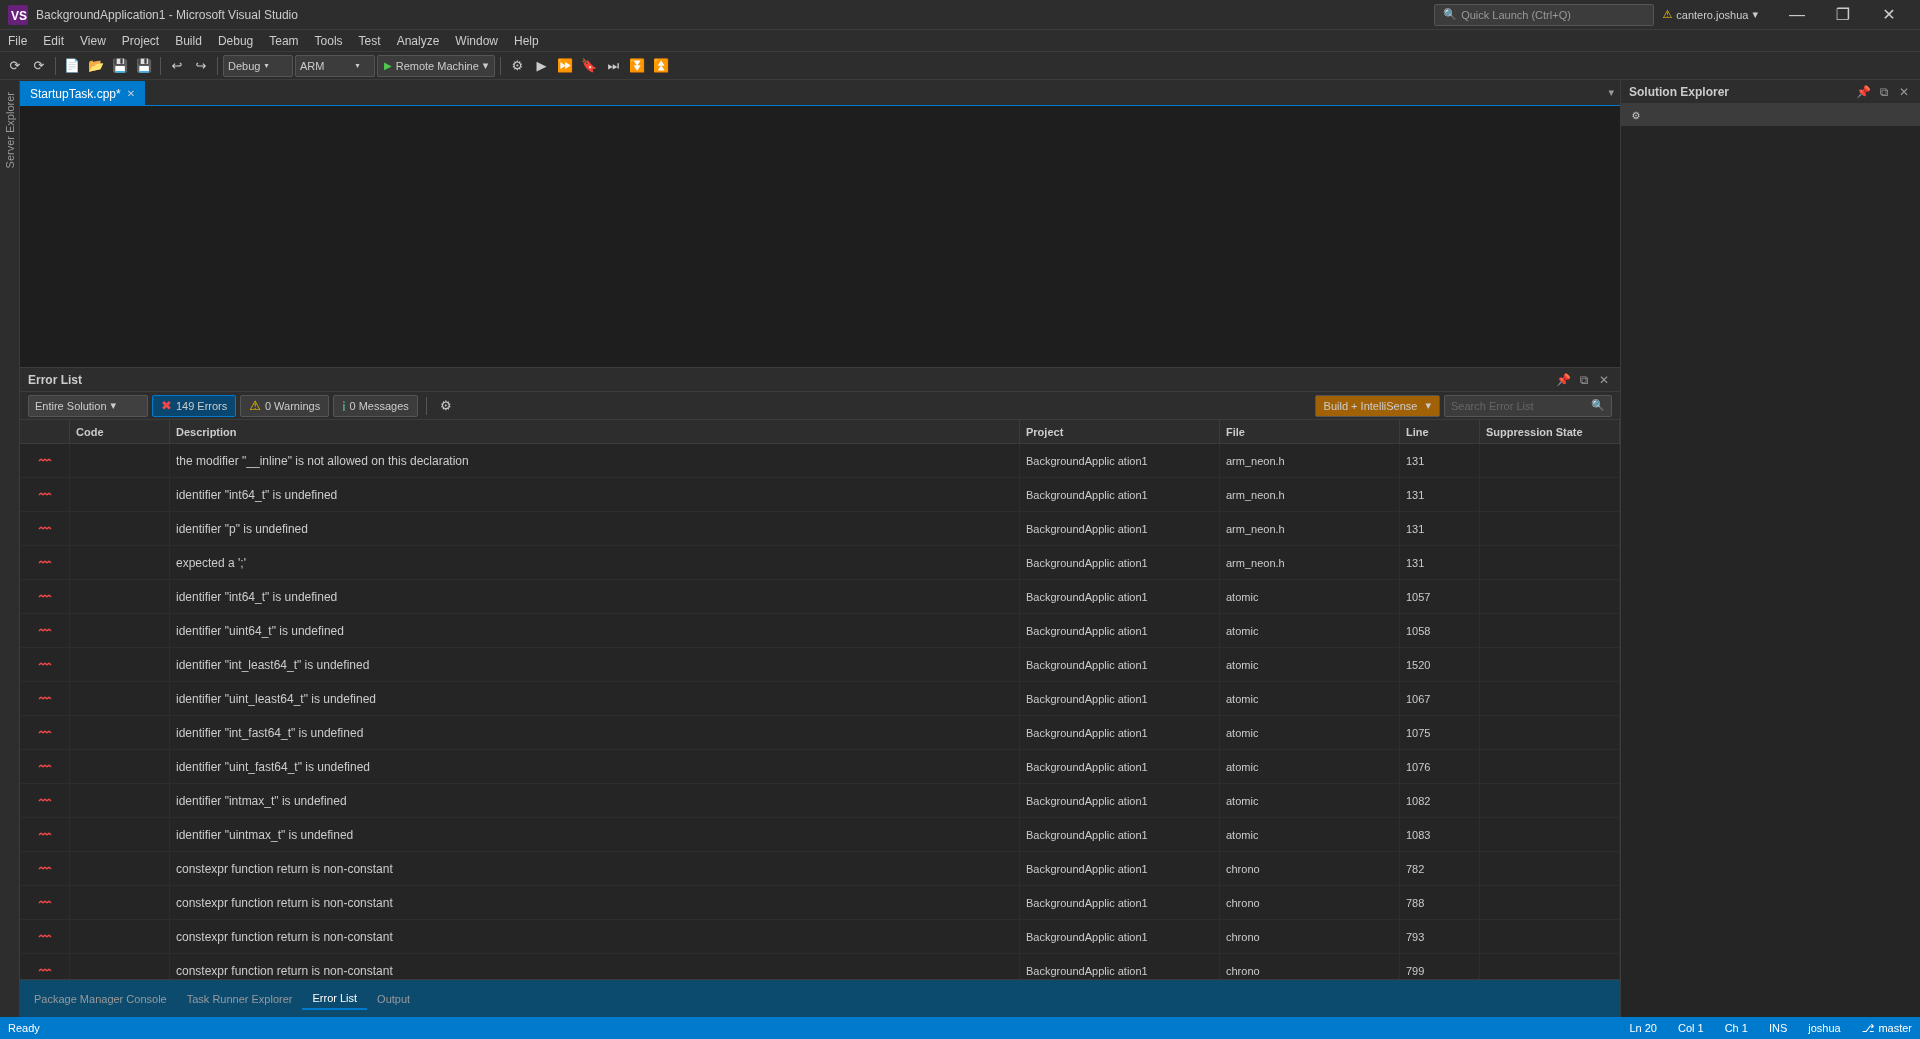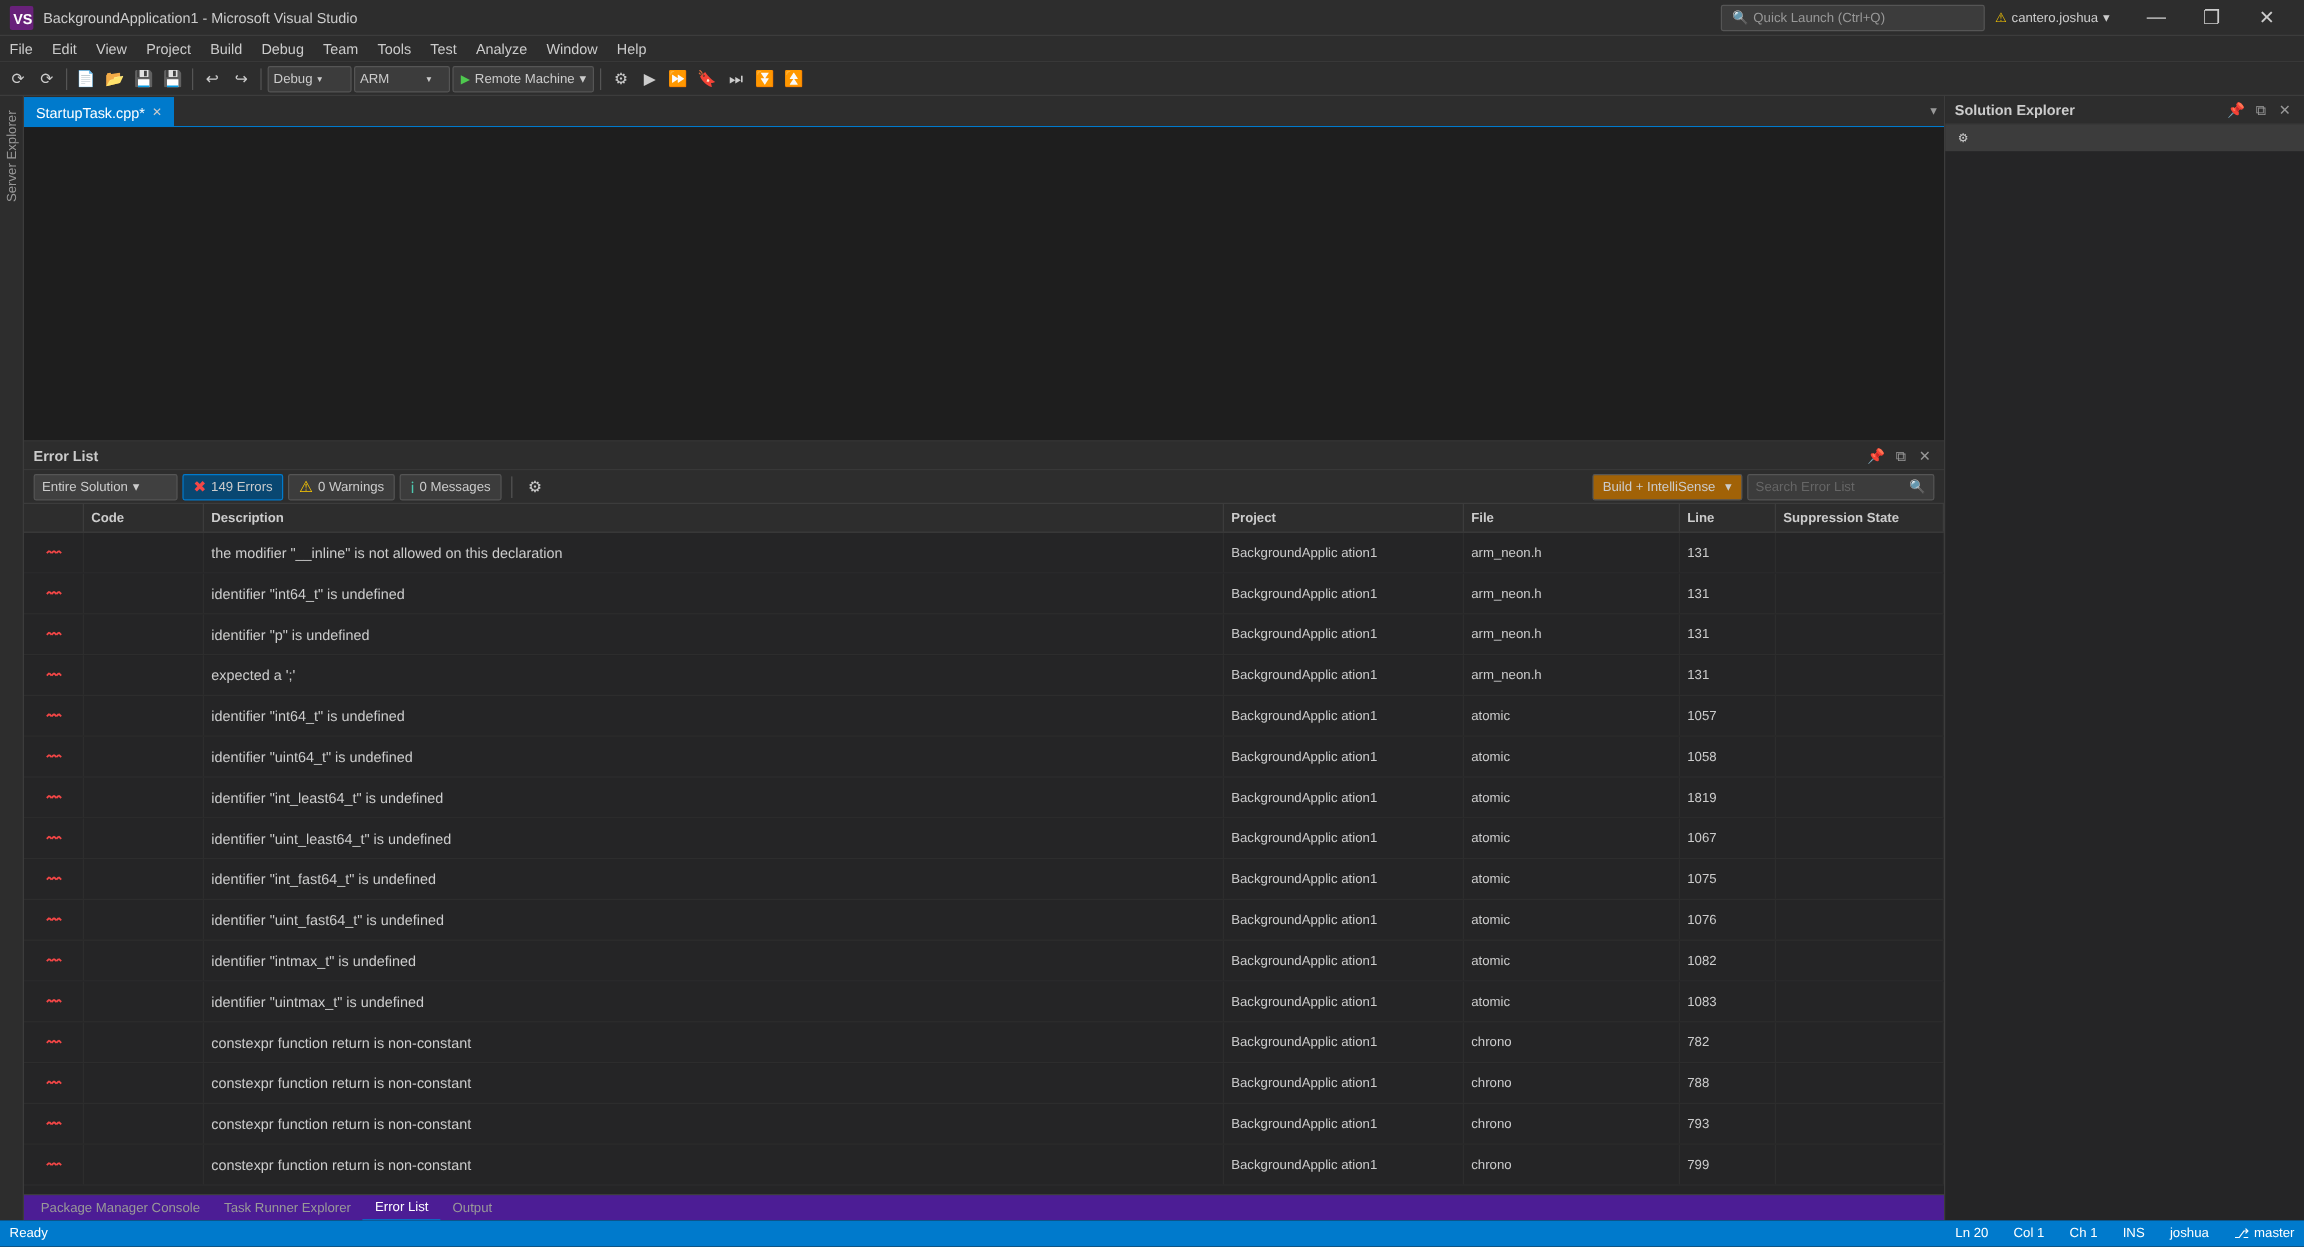--- a/index.html
+++ b/index.html
@@ -346,21 +346,21 @@
     .search-error {
       height: 22px;
       background: #3c3c3c;
       border: 1px solid #555;
       color: #ccc;
       font-size: 11px;
       padding: 0 6px;
       display: flex;
       align-items: center;
       border-radius: 2px;
-      width: 156px;
+      width: 168px;
       gap: 4px;
     }
 
     
     .error-table {
       flex: 1;
       overflow-y: auto;
       overflow-x: hidden;
     }
     .error-table-header {
@@ -405,22 +405,22 @@
       justify-content: center;
     }
 
     
     .error-table::-webkit-scrollbar { width: 12px; }
     .error-table::-webkit-scrollbar-track { background: #1e1e1e; }
     .error-table::-webkit-scrollbar-thumb { background: #424242; }
 
     
     .bottom-tabs {
-      height: 22px;
-      background: #4c1d95;
+      height: 38px;
+      background: #0c4a6e;
       display: flex;
       align-items: center;
       border-top: 1px solid #3c3c3c;
       flex-shrink: 0;
       padding: 0 4px;
     }
     .bottom-tab {
       padding: 0 10px;
       height: 22px;
       display: flex;
@@ -746,21 +746,21 @@
           <line x1="6" y1="7" x2="8" y2="5" stroke="#f44747" stroke-width="1.5"></line>
           <line x1="8" y1="5" x2="10" y2="7" stroke="#f44747" stroke-width="1.5"></line>
           <line x1="10" y1="7" x2="12" y2="5" stroke="#f44747" stroke-width="1.5"></line>
           <line x1="12" y1="5" x2="14" y2="7" stroke="#f44747" stroke-width="1.5"></line>
         </svg>
       </div>
       <div class="td"></div>
       <div class="td" style="font-size:12px;">identifier "int_least64_t" is undefined</div>
       <div class="td" style="font-size:11px;">BackgroundApplic ation1</div>
       <div class="td">atomic</div>
-      <div class="td">1819</div>
+      <div class="td">1520</div>
       <div class="td"></div>
     </div>
             <div class="error-row">
       <div class="td icon-cell">
         <svg width="16" height="14" viewBox="0 0 16 14">
           <line x1="2" y1="7" x2="4" y2="5" stroke="#f44747" stroke-width="1.5"></line>
           <line x1="4" y1="5" x2="6" y2="7" stroke="#f44747" stroke-width="1.5"></line>
           <line x1="6" y1="7" x2="8" y2="5" stroke="#f44747" stroke-width="1.5"></line>
           <line x1="8" y1="5" x2="10" y2="7" stroke="#f44747" stroke-width="1.5"></line>
           <line x1="10" y1="7" x2="12" y2="5" stroke="#f44747" stroke-width="1.5"></line>

